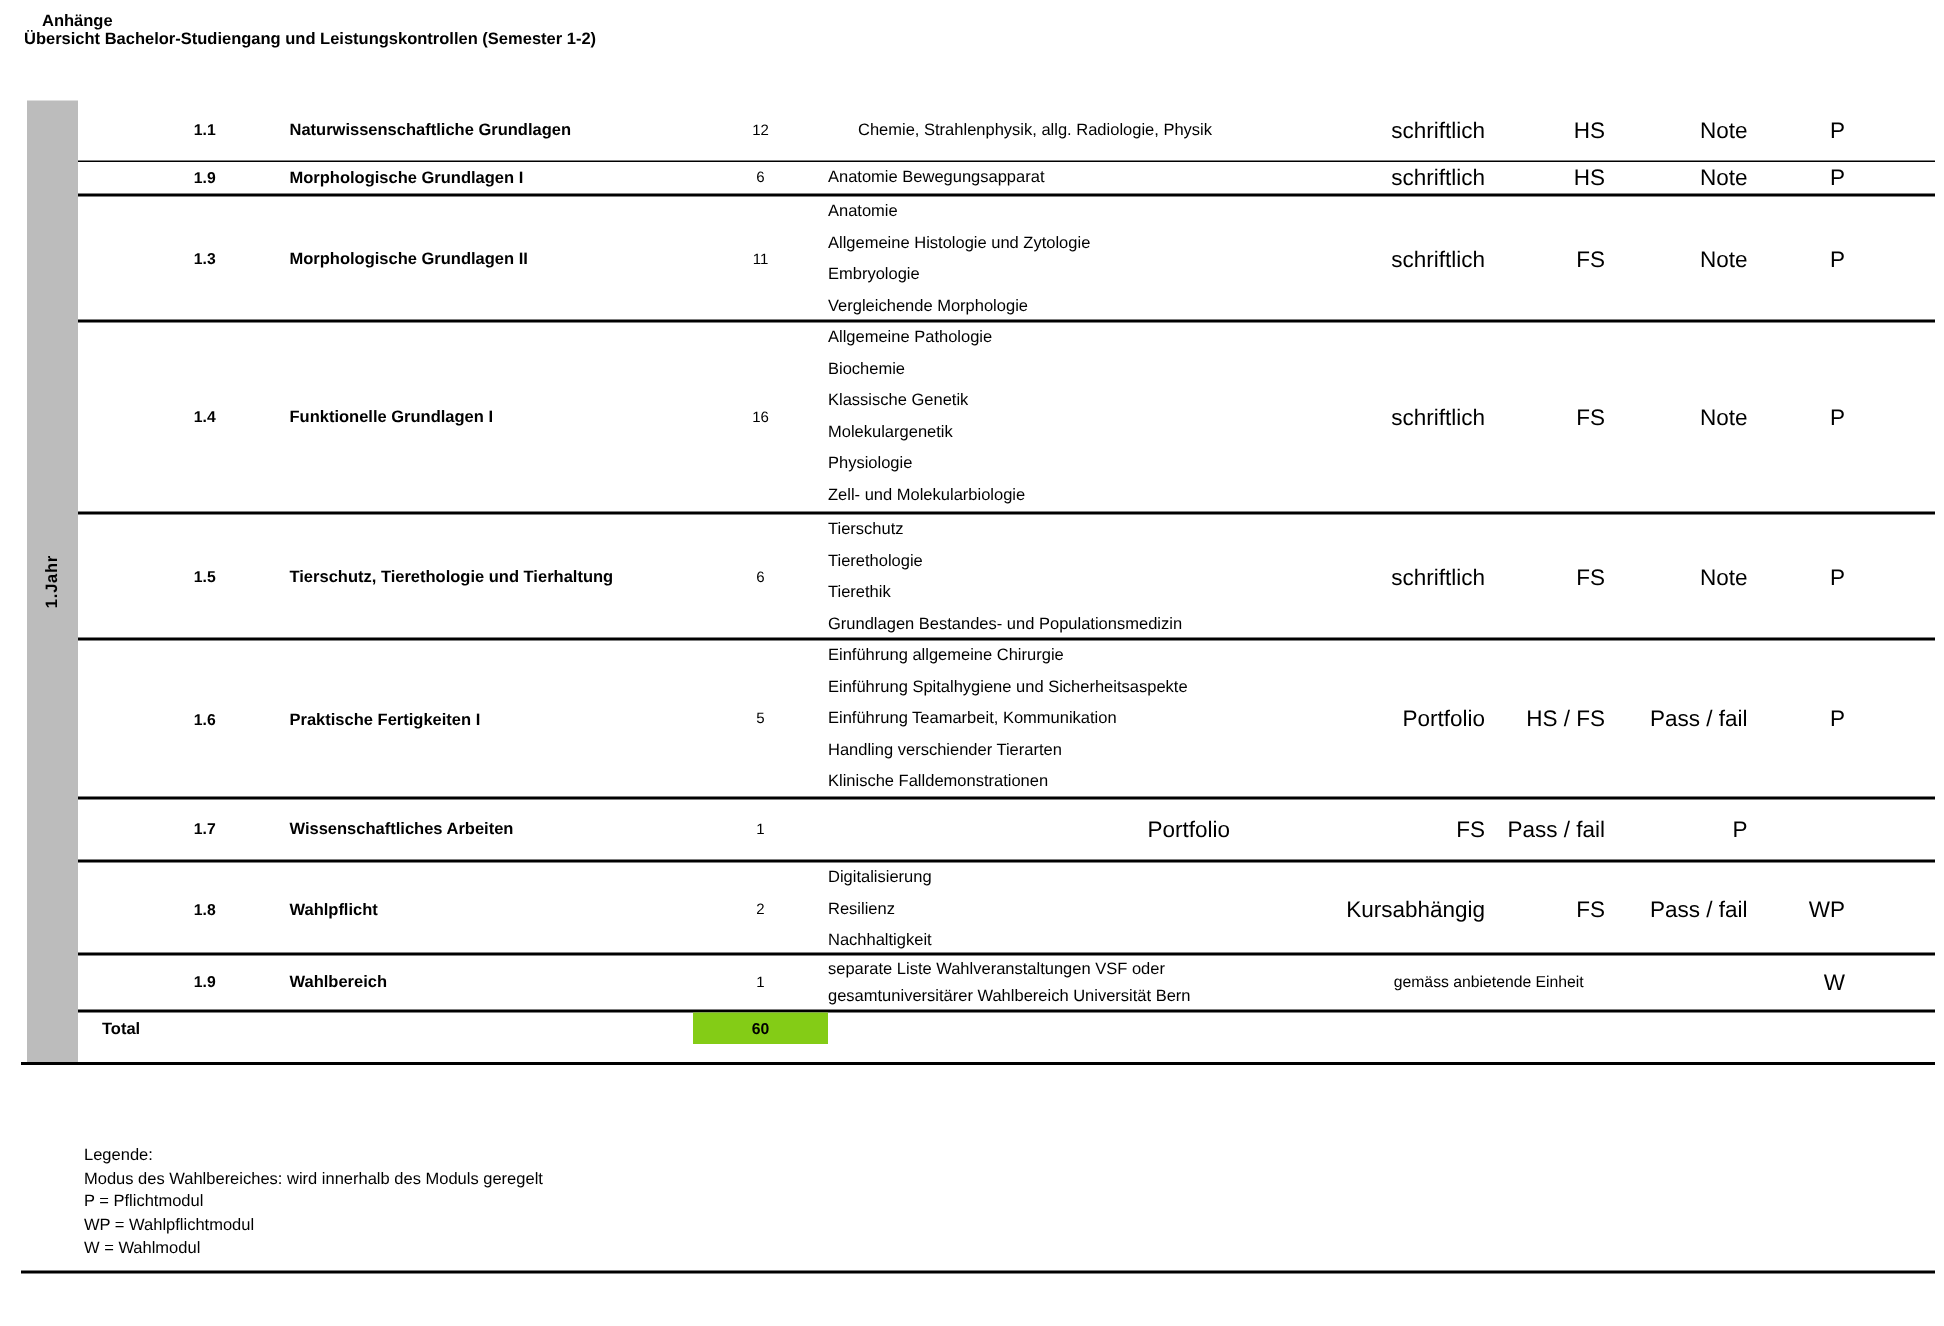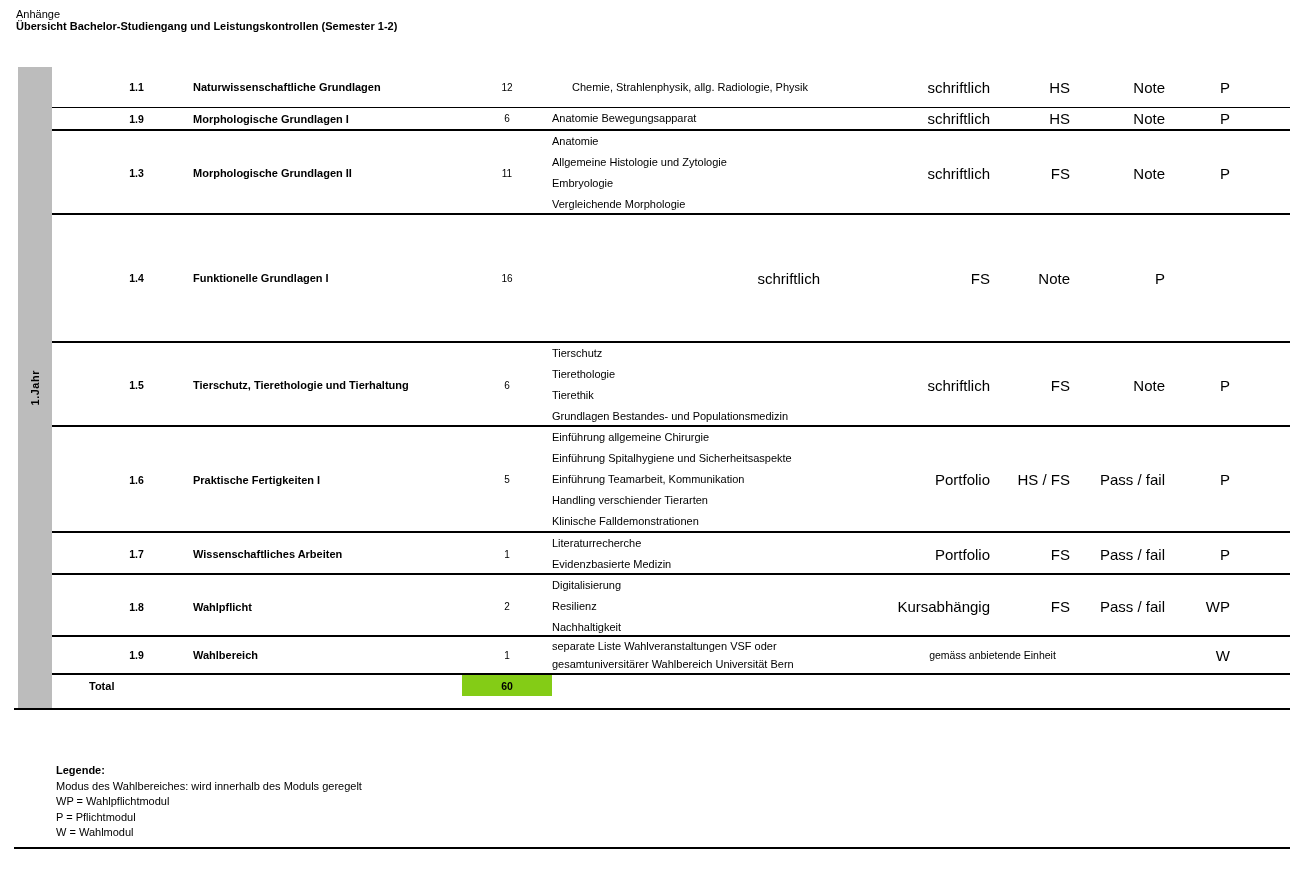--- a/index.html
+++ b/index.html
@@ -1,17 +1,17 @@
 <!DOCTYPE html>
 <html><head>
 <meta charset="utf-8">
 <style>
   html,body{margin:0;padding:0;background:#fff;}
   body{width:1296px;height:884px;position:relative;font-family:"Liberation Sans",sans-serif;color:#000;overflow:hidden;}
-  .doc-title{position:absolute;left:16px;top:8px;font-size:11px;font-weight:normal;}
+  .doc-title{position:absolute;left:28px;top:8px;font-size:11px;font-weight:bold;}
   .doc-subtitle{position:absolute;left:16px;top:20px;font-size:11px;font-weight:bold;}
 
   .tbl{position:absolute;left:14px;top:67px;width:1276px;}
   .thead{display:grid;grid-template-columns:38px 130px 280px 90px 268px 170px 80px 95px 65px 60px;
          border-top:2px solid #000;border-bottom:2px solid #000;height:42px;align-items:center;
          font-size:11px;font-weight:bold;}
   .hc{text-align:center;}
   .h-jk{text-align:center;}
   .h-ln{padding-left:5px;}
   .h-modul{padding-left:11px;}
@@ -32,27 +32,27 @@
 
   .c-nr{text-align:center;font-weight:bold;font-size:10.5px;margin-left:39px;}
   .c-modul{font-weight:bold;padding-left:11px;}
   .c-ects{text-align:center;font-size:10px;}
   .c-fach{white-space:pre-line;line-height:21px;}
   .fach19 .c-fach{line-height:18px;}
   .fg-indent{padding-left:20px;}
   .c-art,.c-sem,.c-bew,.c-typ{text-align:right;font-size:15px;}
   .span3{grid-column:span 3;text-align:center;font-size:10.5px;}
 
-  .t-label{padding-left:37px;font-weight:bold;}
+  .t-label{padding-left:16px;font-weight:bold;}
   .t-ects{background:#84cc16;font-weight:bold;text-align:center;font-size:10.5px;
           height:100%;display:flex;align-items:center;justify-content:center;}
 
   .legend{position:absolute;left:14px;top:759px;width:1276px;box-sizing:border-box;
           border-bottom:2px solid #000;padding:4px 0 6px 42px;font-size:11px;line-height:15.5px;}
-  .legend-title{font-weight:bold;}
+  .legend-title{font-weight:normal;}
 </style>
 </head>
 <body>
 
 <div class="doc-title">Anhänge</div>
 <div class="doc-subtitle">Übersicht Bachelor-Studiengang und Leistungskontrollen (Semester 1-2)</div>
 
 <div class="tbl">
 
 
@@ -97,20 +97,26 @@
       <div class="c-sem">FS</div>
       <div class="c-bew">Note</div>
       <div class="c-typ">P</div>
       <div></div>
     </div>
 
     <div class="trow h128">
       <div class="c-nr">1.4</div>
       <div class="c-modul">Funktionelle Grundlagen I</div>
       <div class="c-ects">16</div>
+      <div class="c-fach">Allgemeine Pathologie
+Biochemie
+Klassische Genetik
+Molekulargenetik
+Physiologie
+Zell- und Molekularbiologie</div>
       <div class="c-art">schriftlich</div>
       <div class="c-sem">FS</div>
       <div class="c-bew">Note</div>
       <div class="c-typ">P</div>
       <div></div>
     </div>
 
     <div class="trow h84">
       <div class="c-nr">1.5</div>
       <div class="c-modul">Tierschutz, Tierethologie und Tierhaltung</div>
@@ -139,22 +145,20 @@
       <div class="c-sem">HS / FS</div>
       <div class="c-bew">Pass / fail</div>
       <div class="c-typ">P</div>
       <div></div>
     </div>
 
     <div class="trow h42">
       <div class="c-nr">1.7</div>
       <div class="c-modul">Wissenschaftliches Arbeiten</div>
       <div class="c-ects">1</div>
-      <div class="c-fach">Literaturrecherche
-Evidenzbasierte Medizin</div>
       <div class="c-art">Portfolio</div>
       <div class="c-sem">FS</div>
       <div class="c-bew">Pass / fail</div>
       <div class="c-typ">P</div>
       <div></div>
     </div>
 
     <div class="trow h62">
       <div class="c-nr">1.8</div>
       <div class="c-modul">Wahlpflicht</div>
@@ -192,16 +196,16 @@
       <div></div>
     </div>
 
     <div class="spacer"></div>
   </div>
 </div>
 
 <div class="legend">
   <div class="legend-title">Legende:</div>
   <div>Modus des Wahlbereiches: wird innerhalb des Moduls geregelt</div>
+  <div>P = Pflichtmodul</div>
   <div>WP = Wahlpflichtmodul</div>
-  <div>P = Pflichtmodul</div>
   <div>W = Wahlmodul</div>
 </div>
 
 </body></html>

